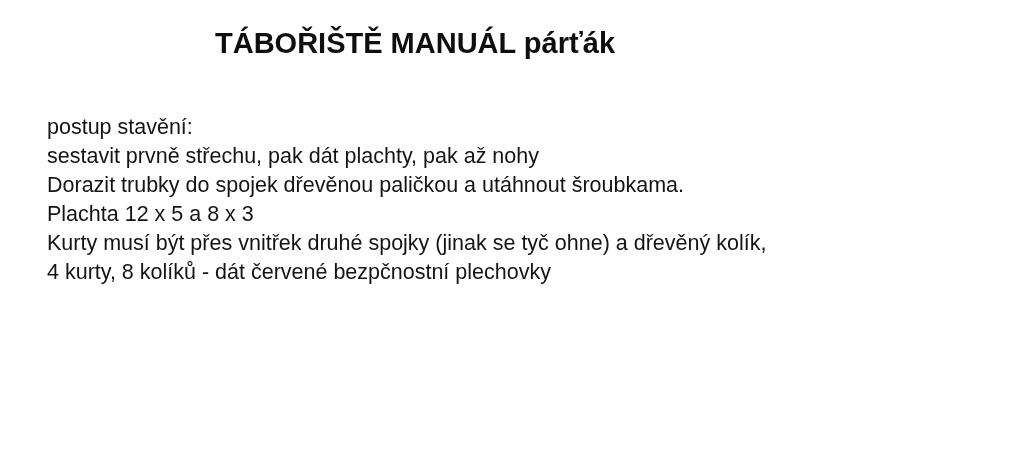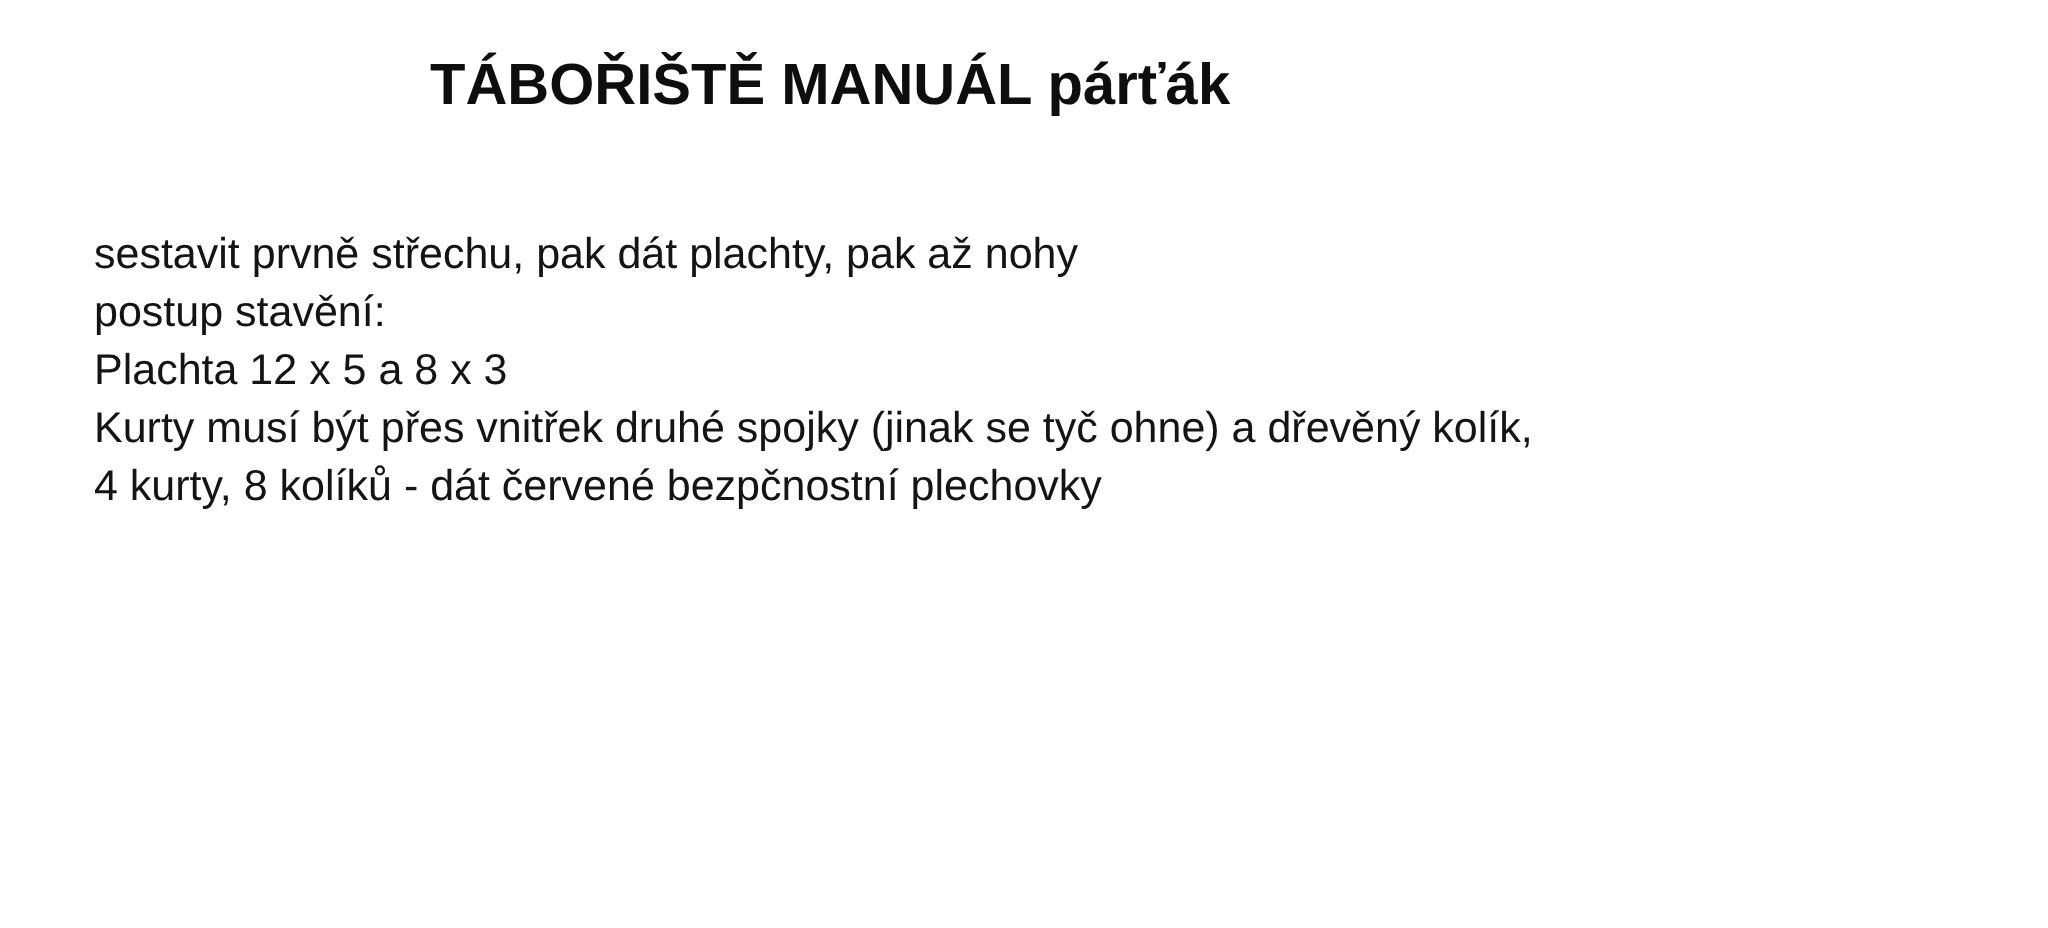--- a/index.html
+++ b/index.html
@@ -41,19 +41,20 @@
     white-space: nowrap;
   }
 </style>
 </head>
 <body>
 
 <div class="page">
   <h1 class="doc-title">TÁBOŘIŠTĚ MANUÁL párťák</h1>
 
   <div class="doc-body">
+    <p class="doc-line">postup stavění:</p>
     <p class="doc-line">sestavit prvně střechu, pak dát plachty, pak až nohy</p>
-    <p class="doc-line">postup stavění:</p>
+    <p class="doc-line">Dorazit trubky do spojek dřevěnou paličkou a utáhnout šroubkama.</p>
     <p class="doc-line">Plachta 12 x 5 a 8 x 3</p>
     <p class="doc-line">Kurty musí být přes vnitřek druhé spojky (jinak se tyč ohne) a dřevěný kolík,</p>
     <p class="doc-line">4 kurty, 8 kolíků - dát červené bezpčnostní plechovky</p>
   </div>
 </div>
 
 </body></html>

